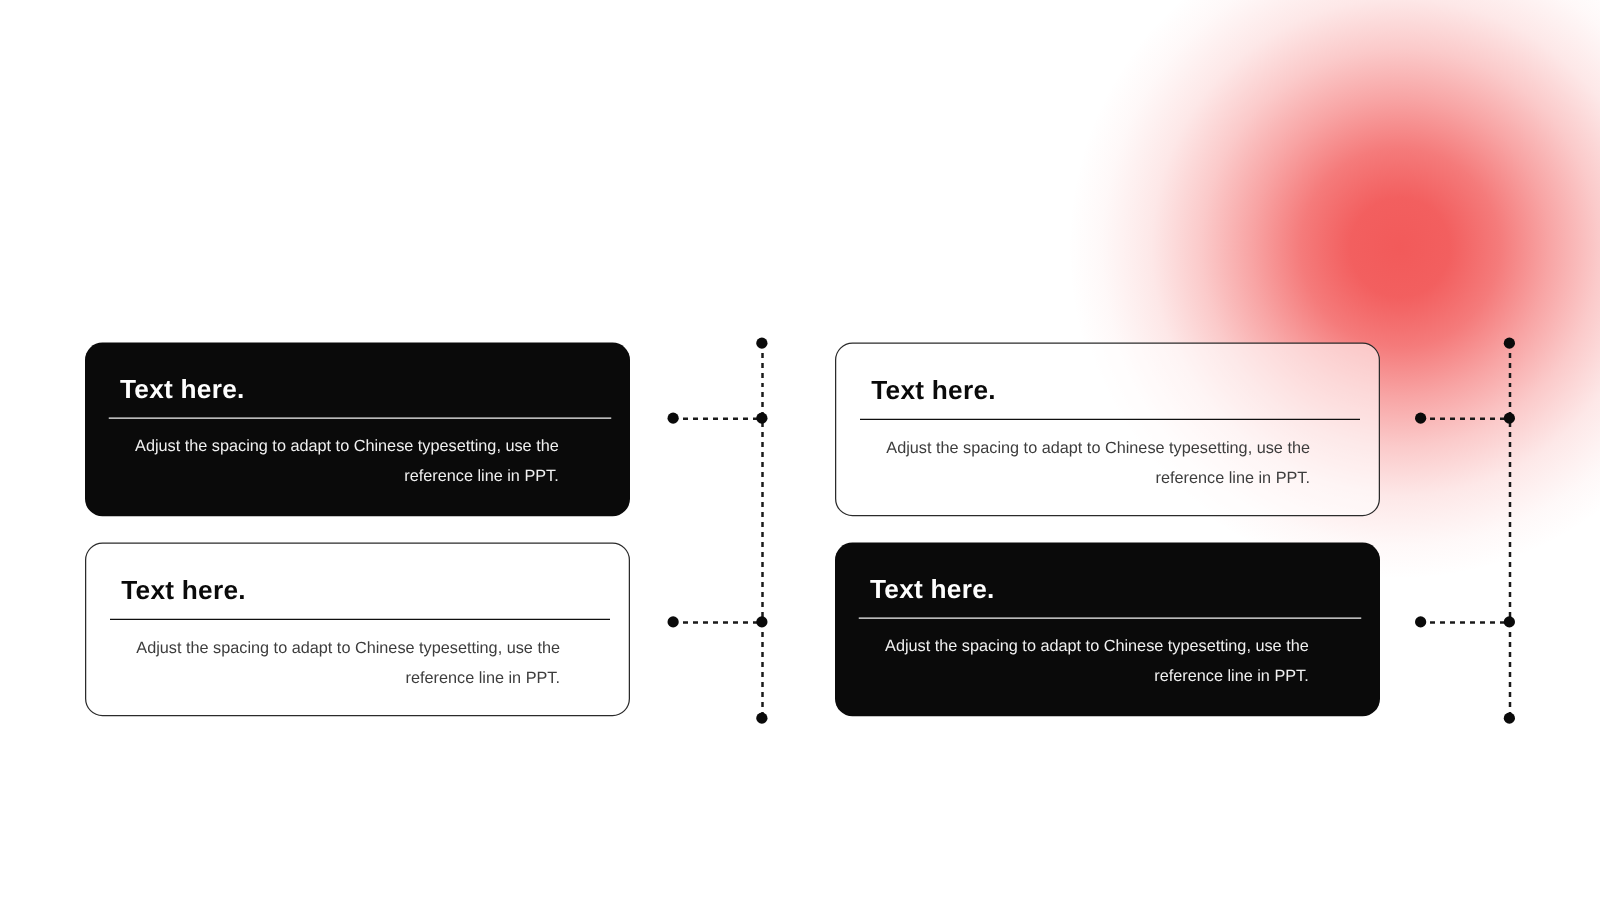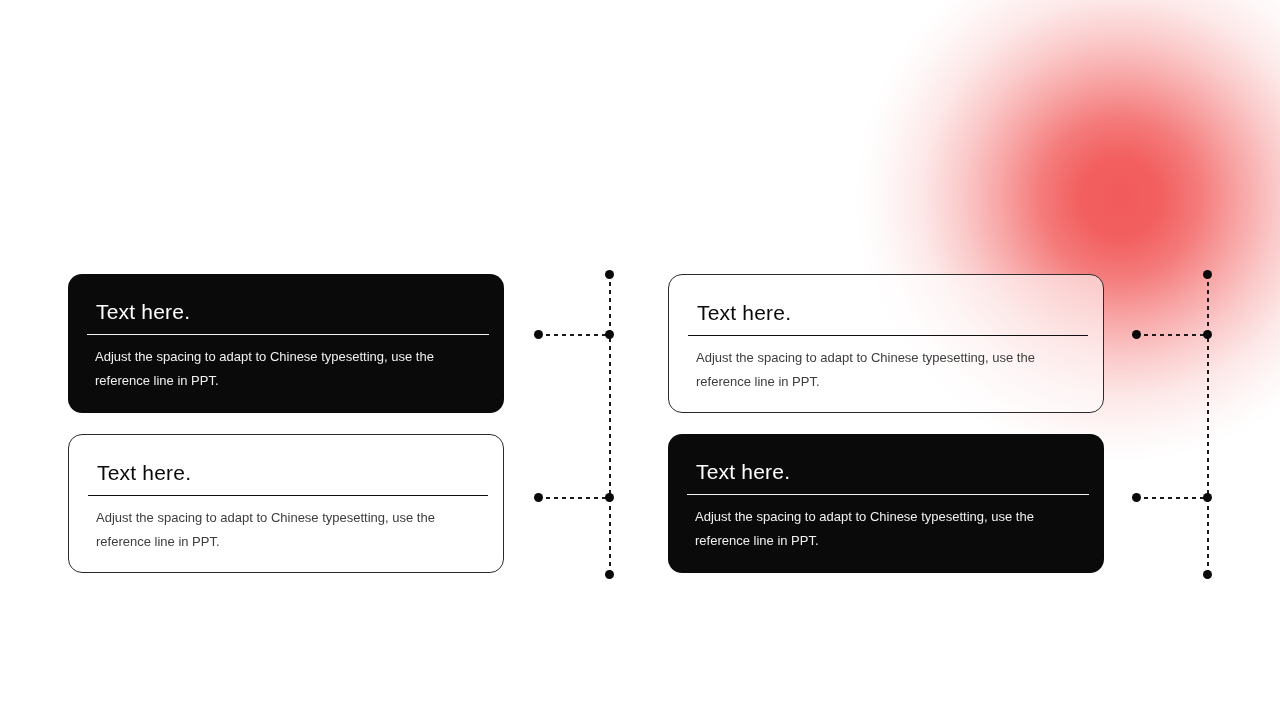--- a/index.html
+++ b/index.html
@@ -73,37 +73,38 @@
     color: #0a0a0a;
   }
   .card.pos-tl { left: 68px;  top: 274px; }
   .card.pos-tr { left: 668px; top: 274px; }
   .card.pos-bl { left: 68px;  top: 434px; }
   .card.pos-br { left: 668px; top: 434px; }
 
   .card-title {
     margin: 26px 28px 0 28px;
     font-size: 21px;
-    font-weight: 400;
+    font-weight: 700;
     line-height: 24px;
     letter-spacing: 0.2px;
   }
   .card-rule {
     border: none;
     margin: 10px 15px 0 19px;
     border-top: 1.5px solid #0f0f0f;
   }
   .card.dark .card-rule { border-top-color: #f5f5f5; }
   .card-body {
     margin: 10px 28px 0 27px;
     width: 352px;
     font-size: 13px;
     line-height: 24px;
     font-weight: 400;
     color: #3d3d3d;
+    text-align: right;
   }
   .card.dark .card-body { color: #f0f0f0; }
 </style>
 </head>
 <body>
 
 <div class="blob"></div>
 
 <div class="connector left-group">
   <div class="v-line"></div>

